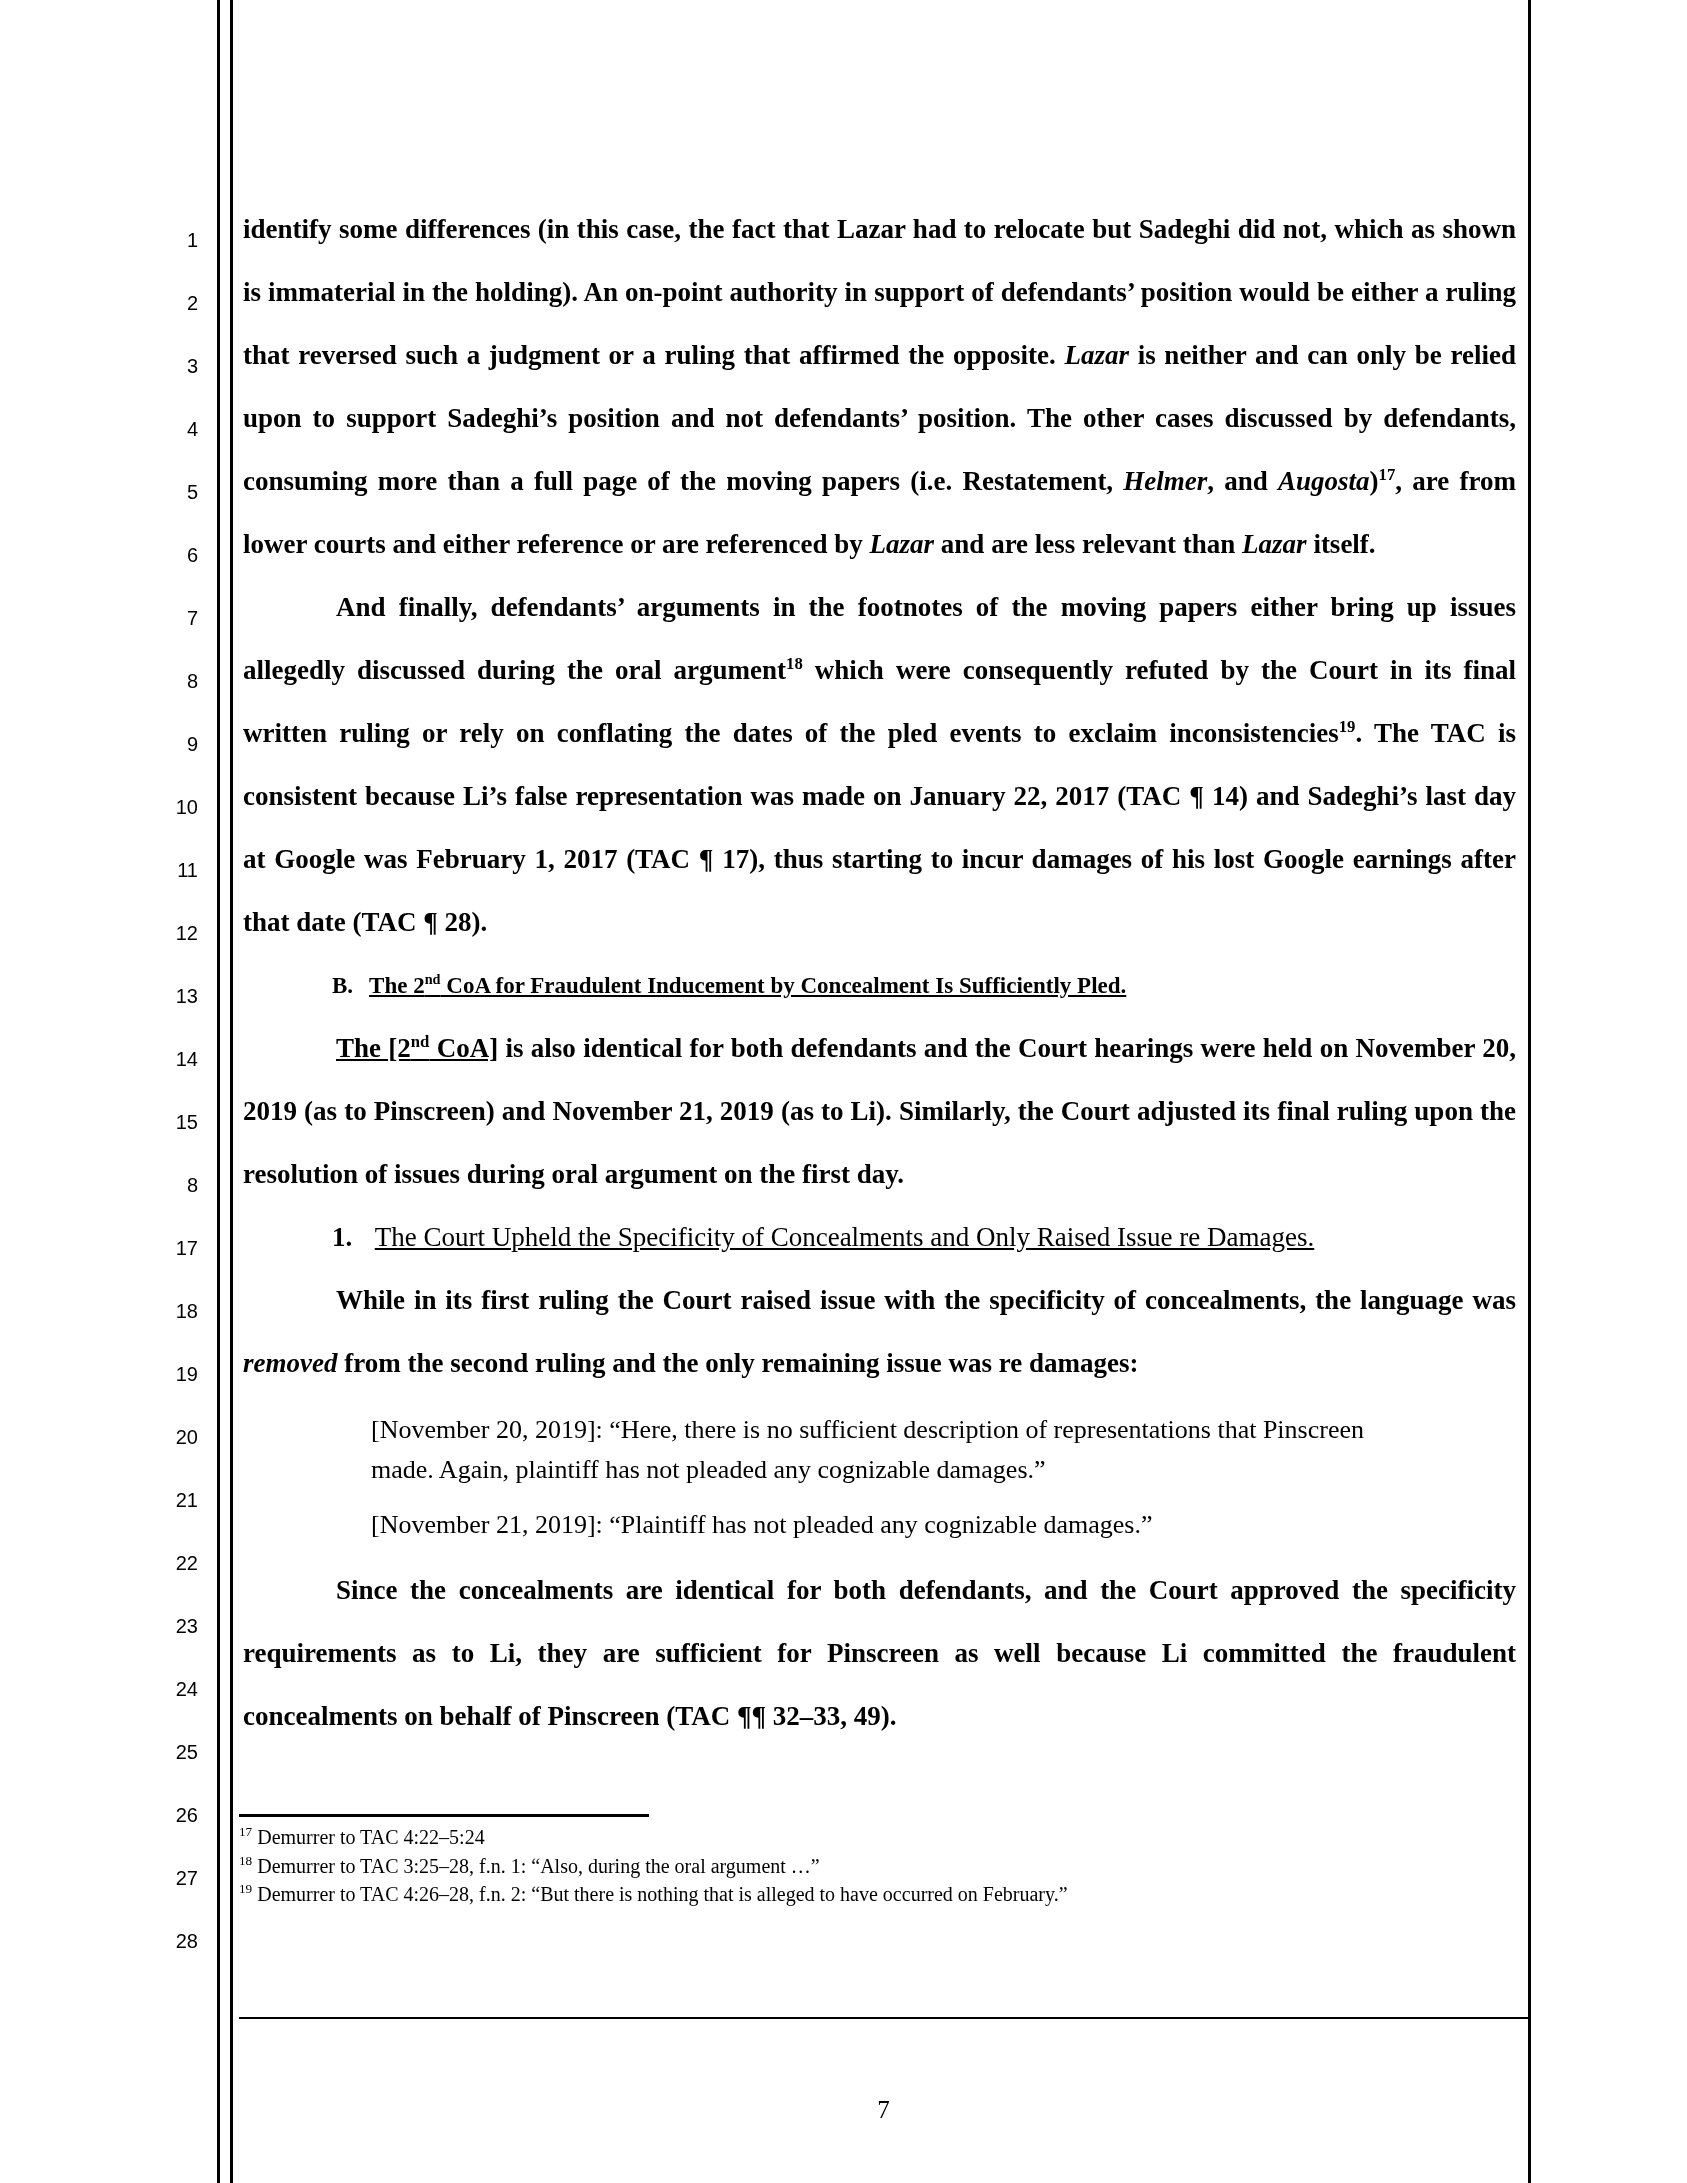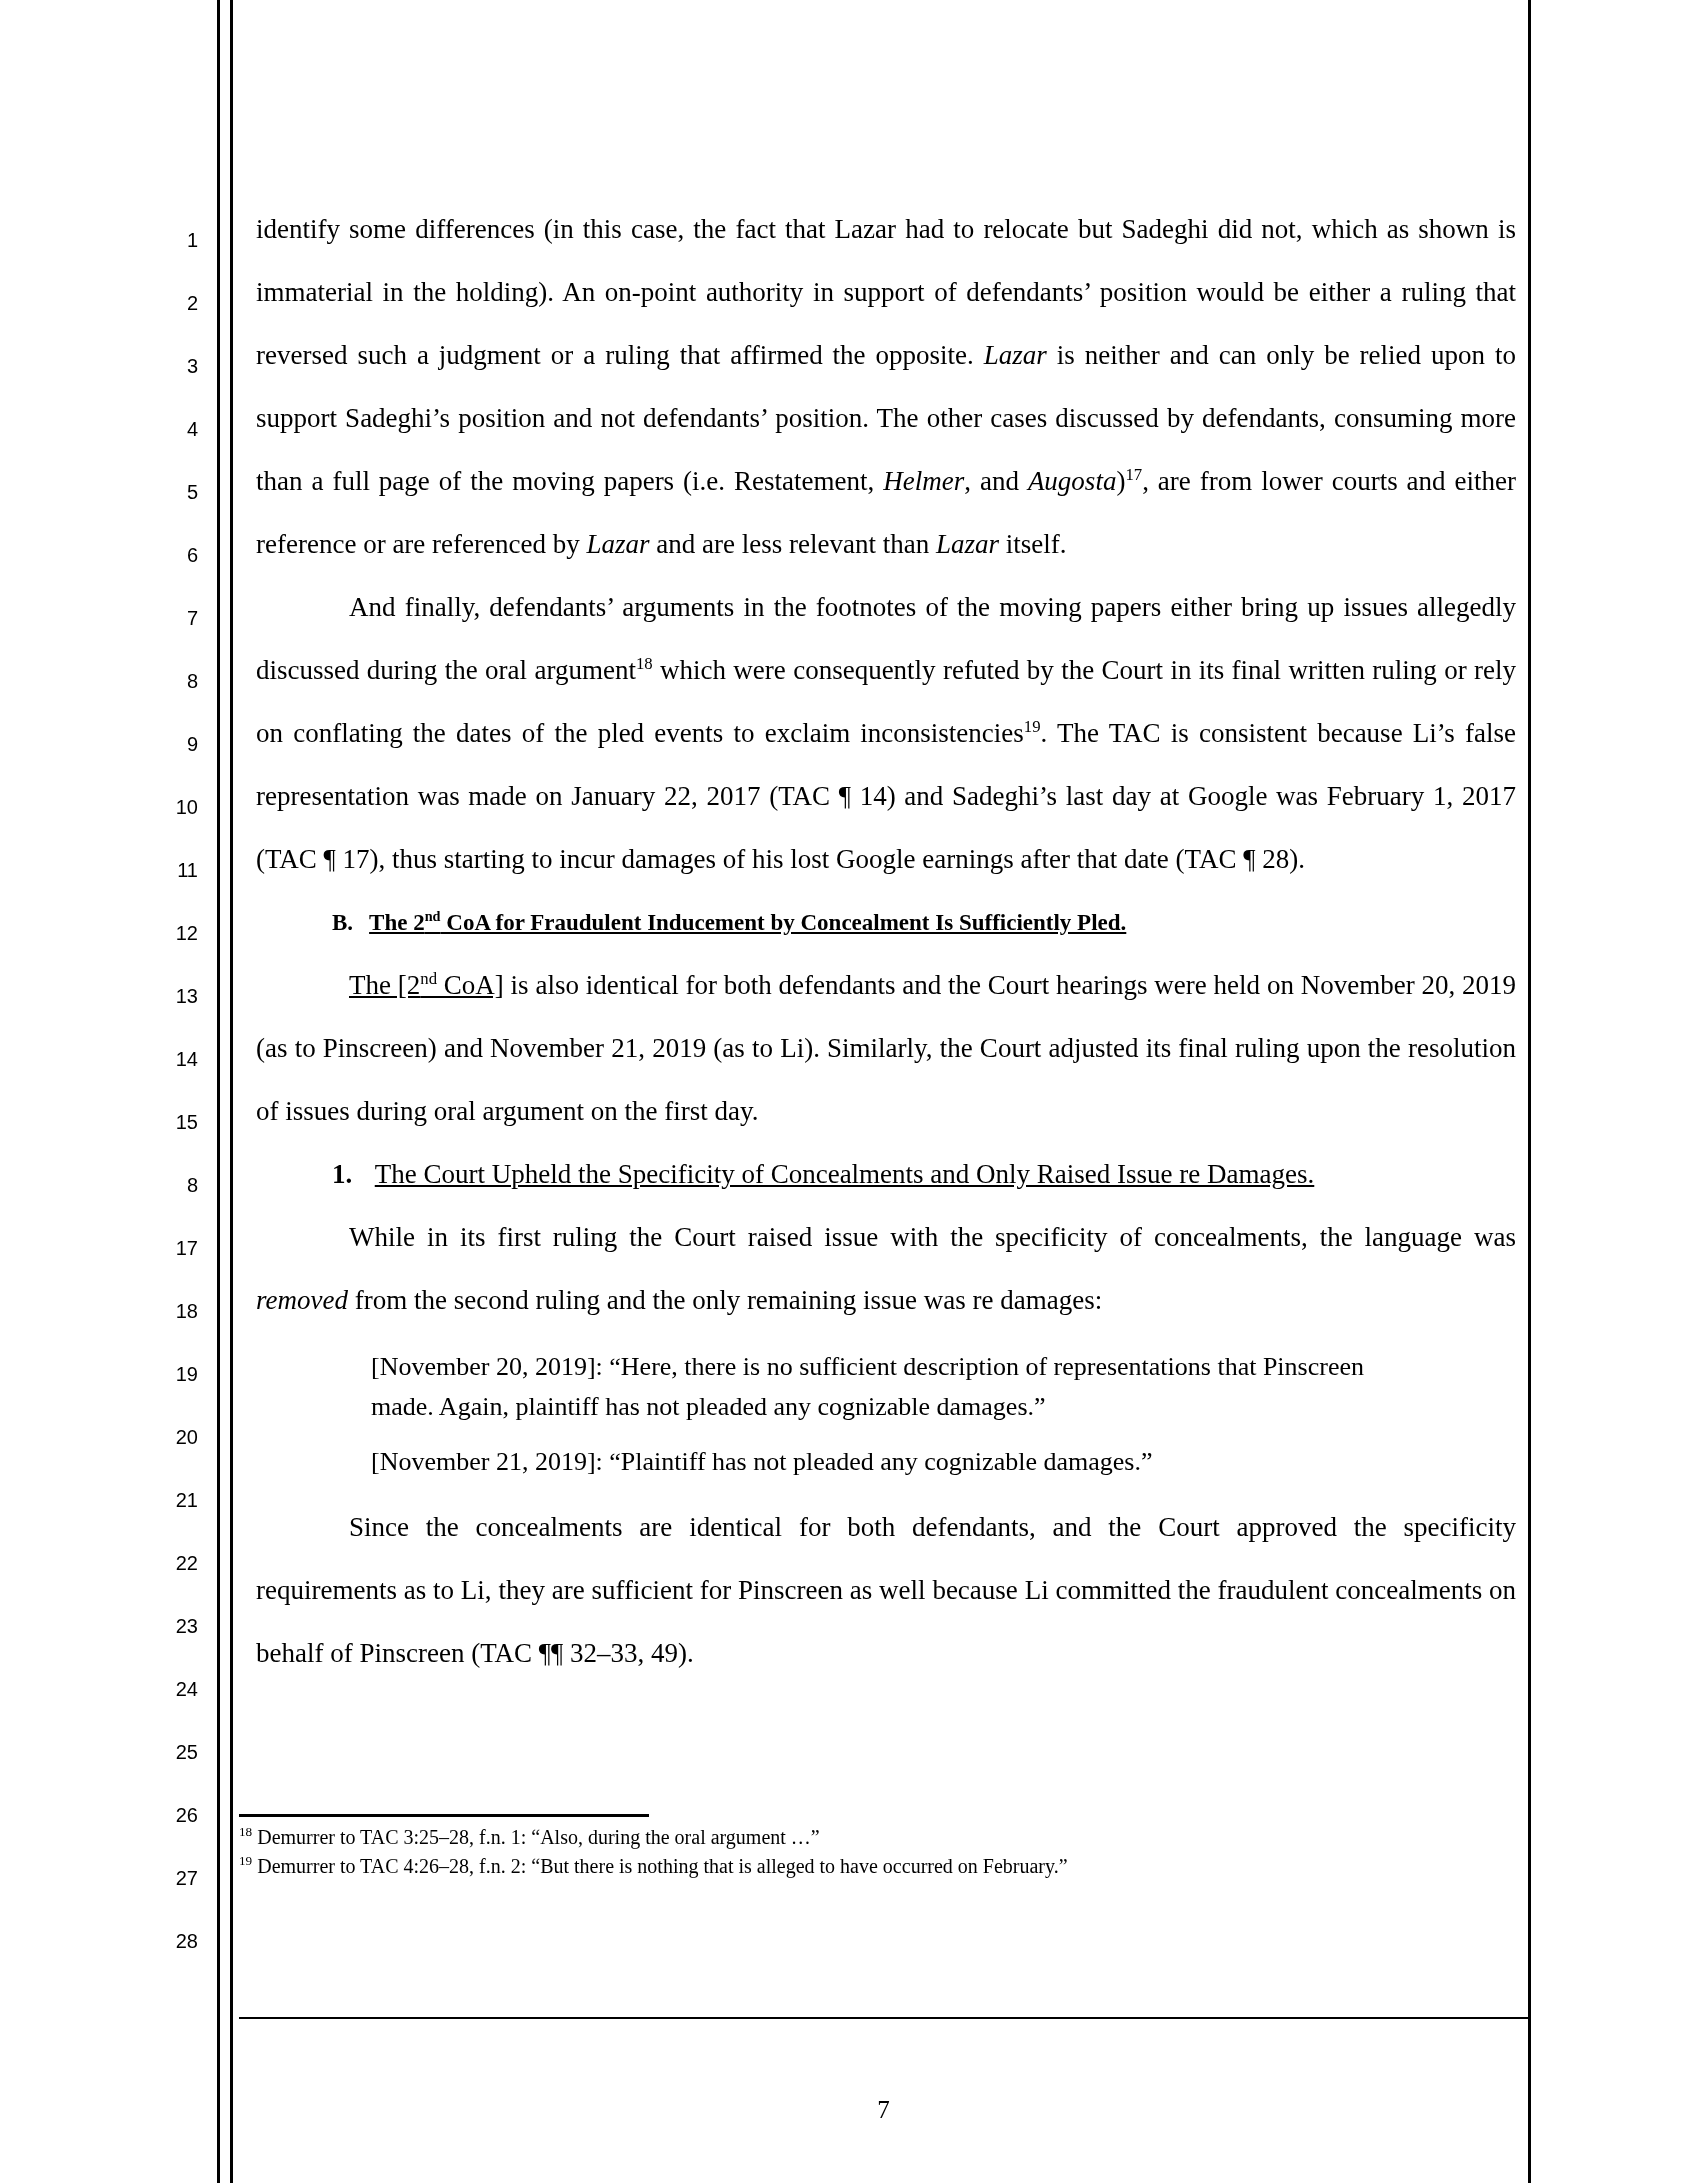--- a/index.html
+++ b/index.html
@@ -46,27 +46,28 @@
 
   
   .body-col {
     position: absolute;
     left: 239px;
     top: 198px;
     width: 1277px;
   }
 
   p.bt {
-    margin: 0 0 0 17px;
+    margin: 0 0 0 4px;
     font-size: 27px;
     line-height: 63px;
     text-align: justify;
     text-justify: inter-word;
     text-indent: 0;
     hyphens: none;
+    font-weight: bold;
   }
   p.bt.indent { text-indent: 93px; }
 
   .it { font-style: italic; }
   .ul { text-decoration: underline; }
 
   sup {
     font-size: 0.62em;
     vertical-align: super;
     line-height: 0;
@@ -210,20 +211,21 @@
     <p class="quote gap-before gap-after">[November 20, 2019]: “Here, there is no sufficient description of representations that Pinscreen made. Again, plaintiff has not pleaded any cognizable damages.”</p>
 
     <p class="quote gap-after">[November 21, 2019]: “Plaintiff has not pleaded any cognizable damages.”</p>
 
     <p class="bt indent">Since the concealments are identical for both defendants, and the Court approved the specificity requirements as to Li, they are sufficient for Pinscreen as well because Li committed the fraudulent concealments on behalf of Pinscreen (TAC ¶¶ 32–33, 49).</p>
 
   </div>
 
   <div class="footnotes">
     <div class="fn-rule"></div>
+    <p class="fn"><sup>17</sup> <span>Demurrer to TAC 4:22–5:24</span></p>
     <p class="fn"><sup>18</sup> <span>Demurrer to TAC 3:25–28, f.n. 1: “Also, during the oral argument …”</span></p>
     <p class="fn"><sup>19</sup> <span>Demurrer to TAC 4:26–28, f.n. 2: “But there is nothing that is alleged to have occurred on February.”</span></p>
   </div>
 
   <div class="footer-rule"></div>
   <div class="footer-page">7</div>
 
 </div>
 
 

